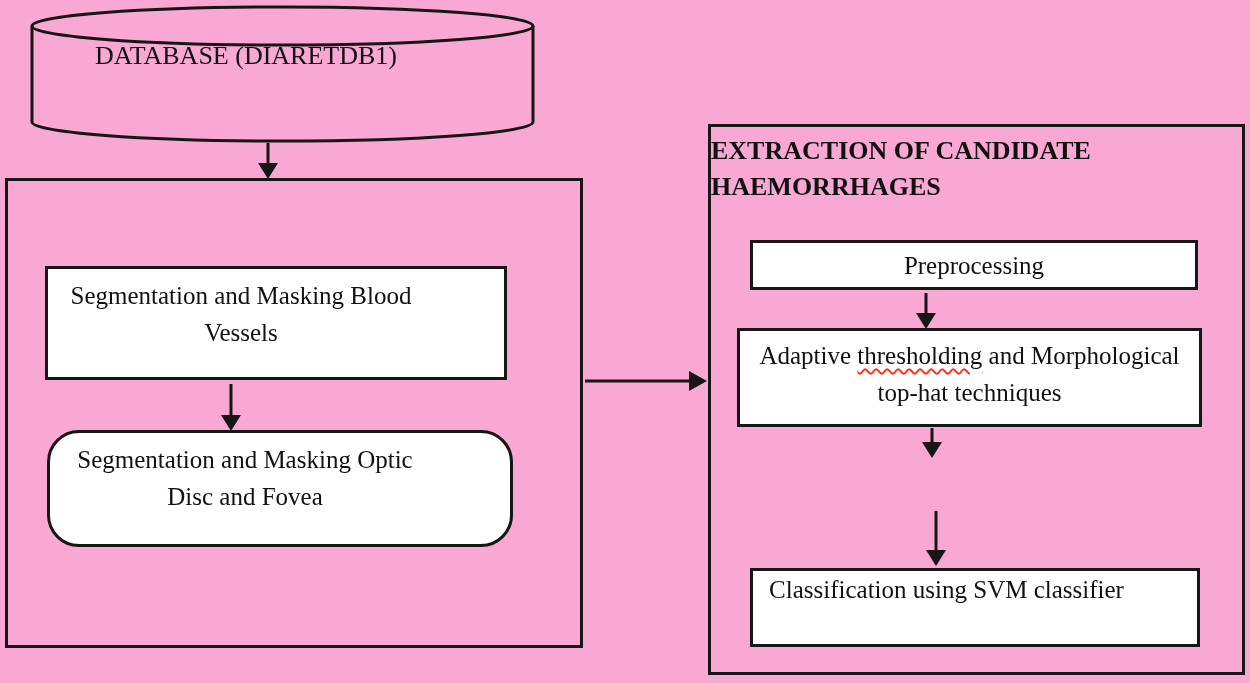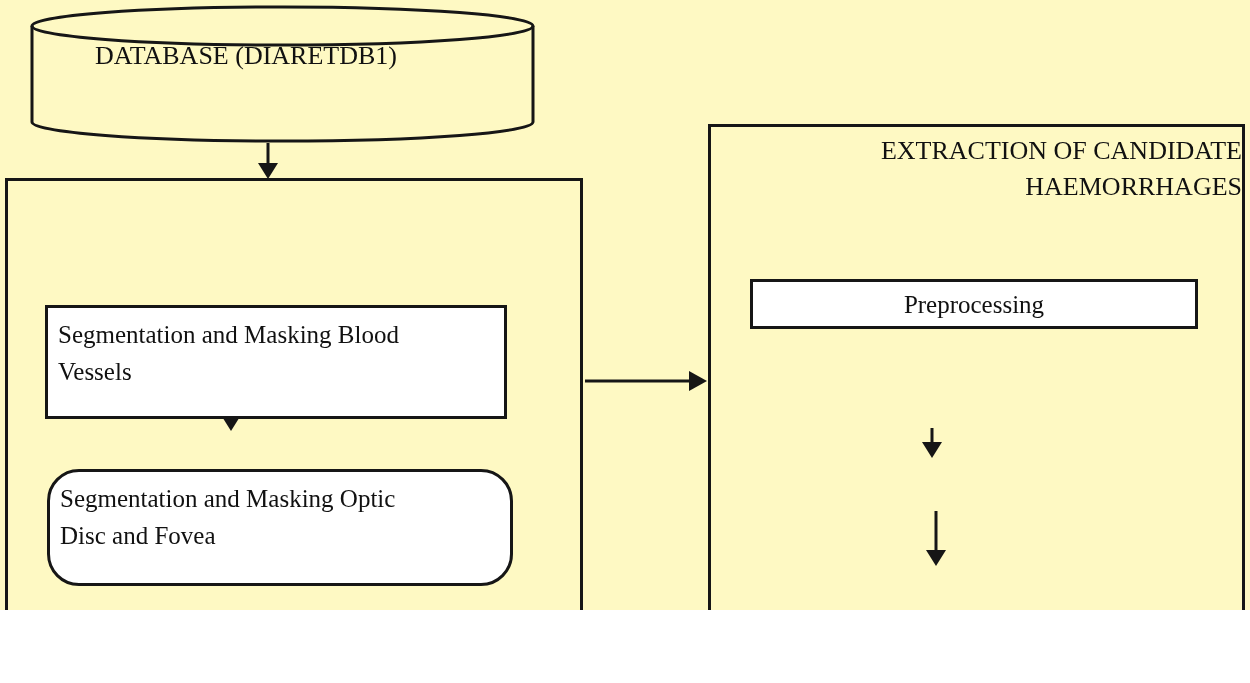--- a/index.html
+++ b/index.html
@@ -1,20 +1,20 @@
 <!DOCTYPE html>
 <html><head>
 <meta charset="utf-8">
 <style>
   html, body { margin: 0; padding: 0; background: #ffffff; }
   .canvas {
     position: relative;
     width: 1250px;
-    height: 610px;
-    background: #fef9c3;
+    height: 683px;
+    background: #f9a8d4;
     font-family: "Liberation Serif", "DejaVu Serif", serif;
     color: #111111;
     overflow: hidden;
   }
   .overlay {
     position: absolute;
     left: 0; top: 0;
     width: 1250px; height: 683px;
     pointer-events: none;
   }
@@ -28,32 +28,32 @@
     position: absolute;
     border: 3px solid #161616;
     background: transparent;
     box-sizing: border-box;
   }
   .panel-left  { left: 5px;   top: 178px; width: 578px; height: 470px; }
   .panel-right { left: 708px; top: 124px; width: 537px; height: 551px; }
   .panel-title {
     margin-top: 8px;
     font-size: 26px; line-height: 36px;
-    text-align: right;
+    text-align: left;
+    font-weight: bold;
   }
   .panel-left .panel-title { width: 494px; }
   .panel-right .panel-title { margin-top: 6px; width: 100%; }
   .node {
     position: absolute;
     border: 3px solid #161616;
     box-sizing: border-box;
     font-size: 25px; line-height: 37px;
-    text-align: left;
+    text-align: center;
     background: #ffffff;
-    margin-top: 39px;
   }
   
   .node-blood  { left: 37px; top: 85px;  width: 462px; height: 114px; padding: 8px 80px 0 10px; }
   .node-optic  { left: 39px; top: 249px; width: 466px; height: 117px; padding: 8px 80px 0 10px; border-radius: 32px; }
   
   .node-prep   { left: 39px; top: 113px; width: 448px; height: 50px;  display: flex; align-items: center; justify-content: center; white-space: nowrap; }
   .node-adapt  { left: 26px; top: 201px; width: 465px; height: 99px;  padding-top: 6px; }
   .node-feat   { left: 27px; top: 330px; width: 472px; height: 52px;  display: flex; align-items: center; justify-content: center; padding-right: 86px; white-space: nowrap; }
   .node-class  { left: 39px; top: 441px; width: 450px; height: 79px;  padding: 0 60px 0 3px; white-space: nowrap; }
   .misspelled {
@@ -118,15 +118,21 @@
     <div class="node node-optic">
       <span>Segmentation and Masking Optic Disc and Fovea</span>
     </div>
   </div>
 
   <div class="panel panel-right">
     <div class="panel-title">EXTRACTION OF CANDIDATE HAEMORRHAGES</div>
     <div class="node node-prep">
       <span>Preprocessing</span>
     </div>
+    <div class="node node-adapt">
+      <span><span>Adaptive </span><span class="misspelled">thresholding</span><span> and Morphological top-hat techniques</span></span>
+    </div>
+    <div class="node node-class">
+      <span>Classification using SVM classifier</span>
+    </div>
   </div>
 
 </div>
 
 </body></html>

